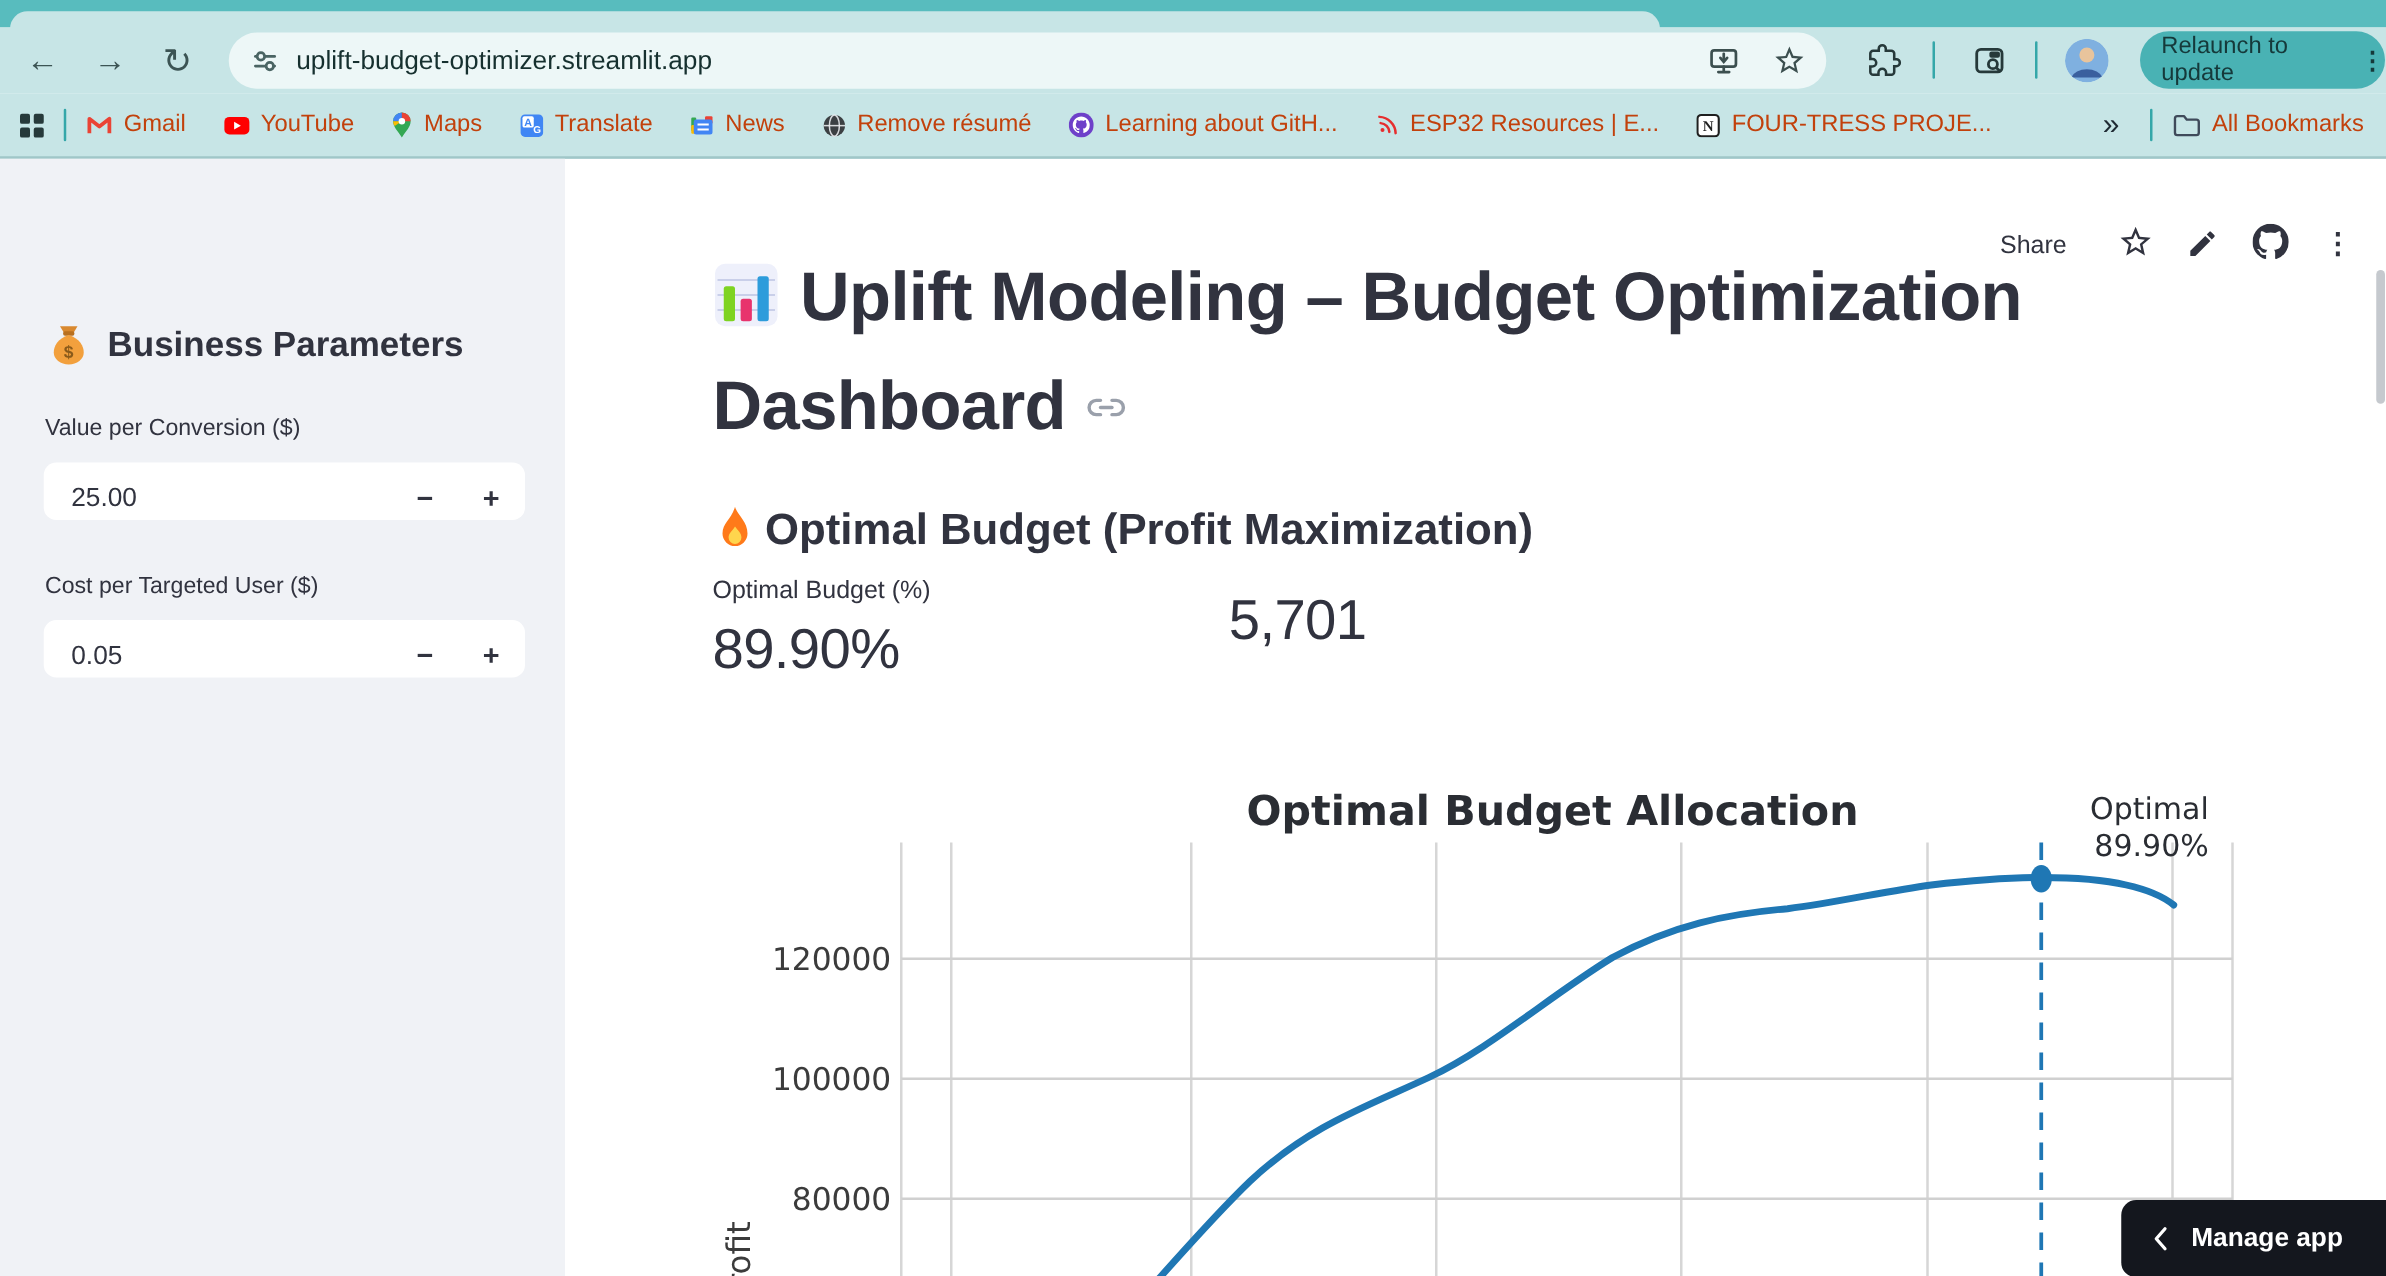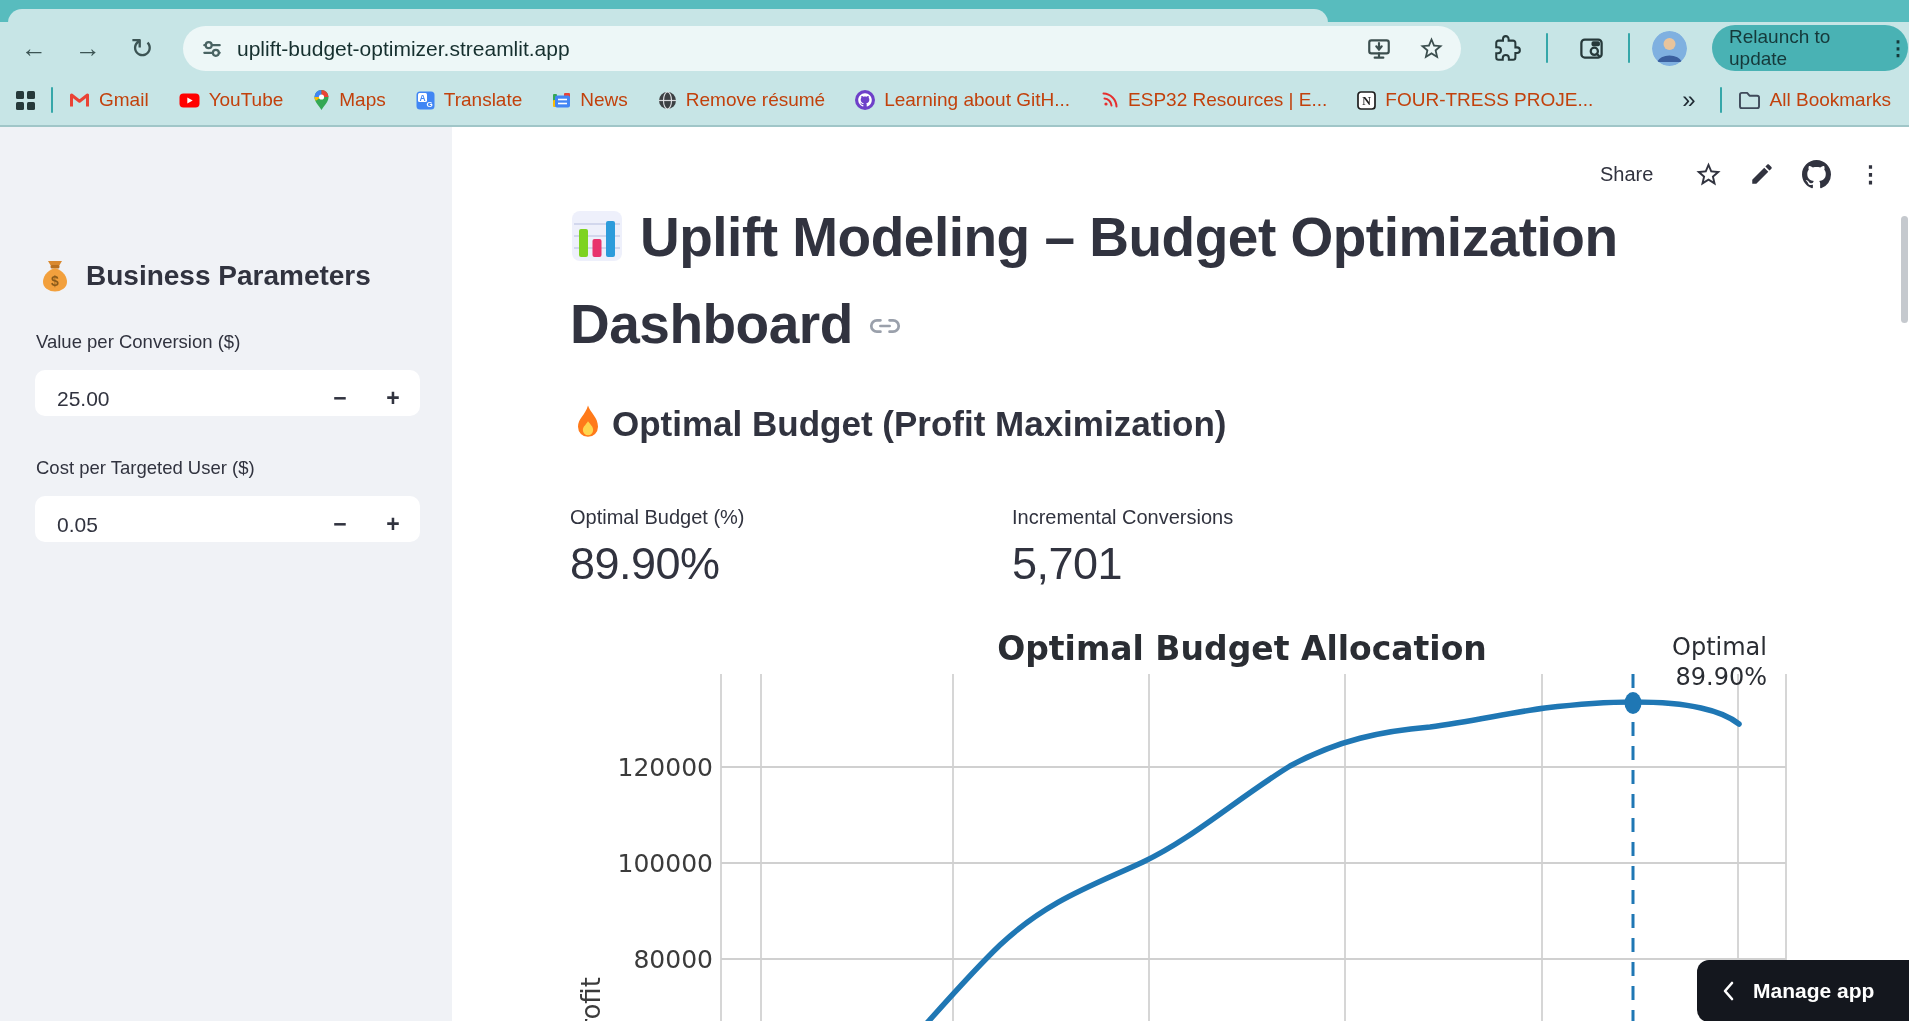--- a/index.html
+++ b/index.html
@@ -36,34 +36,34 @@
   
   .sidebar { position:absolute; left:0; top:127px; width:452px; height:894px; background:#f0f2f6; }
   .sb-header { position:absolute; left:38px; top:132px; display:flex; align-items:center; gap:14px; }
   .sb-header-text { font-size:28px; font-weight:700; color:#31333f; }
   .sb-label { position:absolute; left:36px; font-size:18.5px; color:#31333f; }
   .num-input { position:absolute; left:35px; width:385px; height:46px; background:#fff; border-radius:10px; }
   .num-value { position:absolute; left:22px; top:0; height:57px; display:flex; align-items:center; font-size:21px; color:#31333f; }
   .step-btn { position:absolute; top:0; width:50px; height:57px; display:flex; align-items:center; justify-content:center;
               font-size:23px; font-weight:600; color:#31333f; }
 
-  .share-row { position:absolute; left:1600px; top:152px; width:300px; height:44px; display:flex; align-items:center; }
+  .share-row { position:absolute; left:1600px; top:164px; width:300px; height:44px; display:flex; align-items:flex-end; }
   .share-label { font-size:20px; color:#31333f; margin-right:28px; }
   .hdr-ic { width:54px; display:flex; justify-content:center; align-items:center; }
   .hdr-dots { font-size:23px; font-weight:700; color:#31333f; }
 
   .h1 { position:absolute; left:570px; top:200px; width:1240px; font-size:55px; line-height:74px;
         font-weight:700; color:#31333f; letter-spacing:-0.5px; }
   .title-emoji { display:inline-block; vertical-align:-7px; margin-right:16px; }
   .anchor-ic { display:inline-block; margin-left:16px; vertical-align:6px; }
 
   .h2 { position:absolute; left:570px; top:404px; display:flex; align-items:center; gap:6px; }
   .h2-text { font-size:35px; font-weight:700; color:#31333f; }
 
-  .metrics { position:absolute; left:570px; top:506px; width:1240px; display:flex;gap:29px; }
+  .metrics { position:absolute; left:570px; top:461px; width:1240px; display:flex; }
   .metric { width:413px; }
   .metric-label { font-size:20px; color:#31333f; }
   .metric-value { font-size:45px; color:#31333f; margin-top:9px; letter-spacing:-0.5px; }
 
   .chart { position:absolute; left:570px; top:617px; }
   .chart text { font-family:"DejaVu Sans",sans-serif; }
 
   .manage-app { position:absolute; left:1697px; top:960px; width:225px; height:62px; background:#14171e; border-radius:12px;
                 display:flex; align-items:center; padding-left:24px; gap:18px; }
   .manage-label { color:#fff; font-size:21px; font-weight:700; }
@@ -320,21 +320,20 @@
   </svg>
   <span class="h2-text">Optimal Budget (Profit Maximization)</span>
 </div>
 
 <div class="metrics">
   <div class="metric">
     <div class="metric-label">Optimal Budget (%)</div>
     <div class="metric-value">89.90%</div>
   </div>
   <div class="metric">
-    <div class="metric-label">Incremental Conversions</div>
     <div class="metric-value">5,701</div>
   </div>
 </div>
 
 <svg class="chart" width="1230" height="404" viewBox="0 0 1230 404">
 
   <line x1="151" y1="57" x2="151" y2="404" stroke="#d6d6d6" stroke-width="2"></line>
   <line x1="1216" y1="57" x2="1216" y2="404" stroke="#d6d6d6" stroke-width="2"></line>
 
   <g stroke="#d6d6d6" stroke-width="2">

